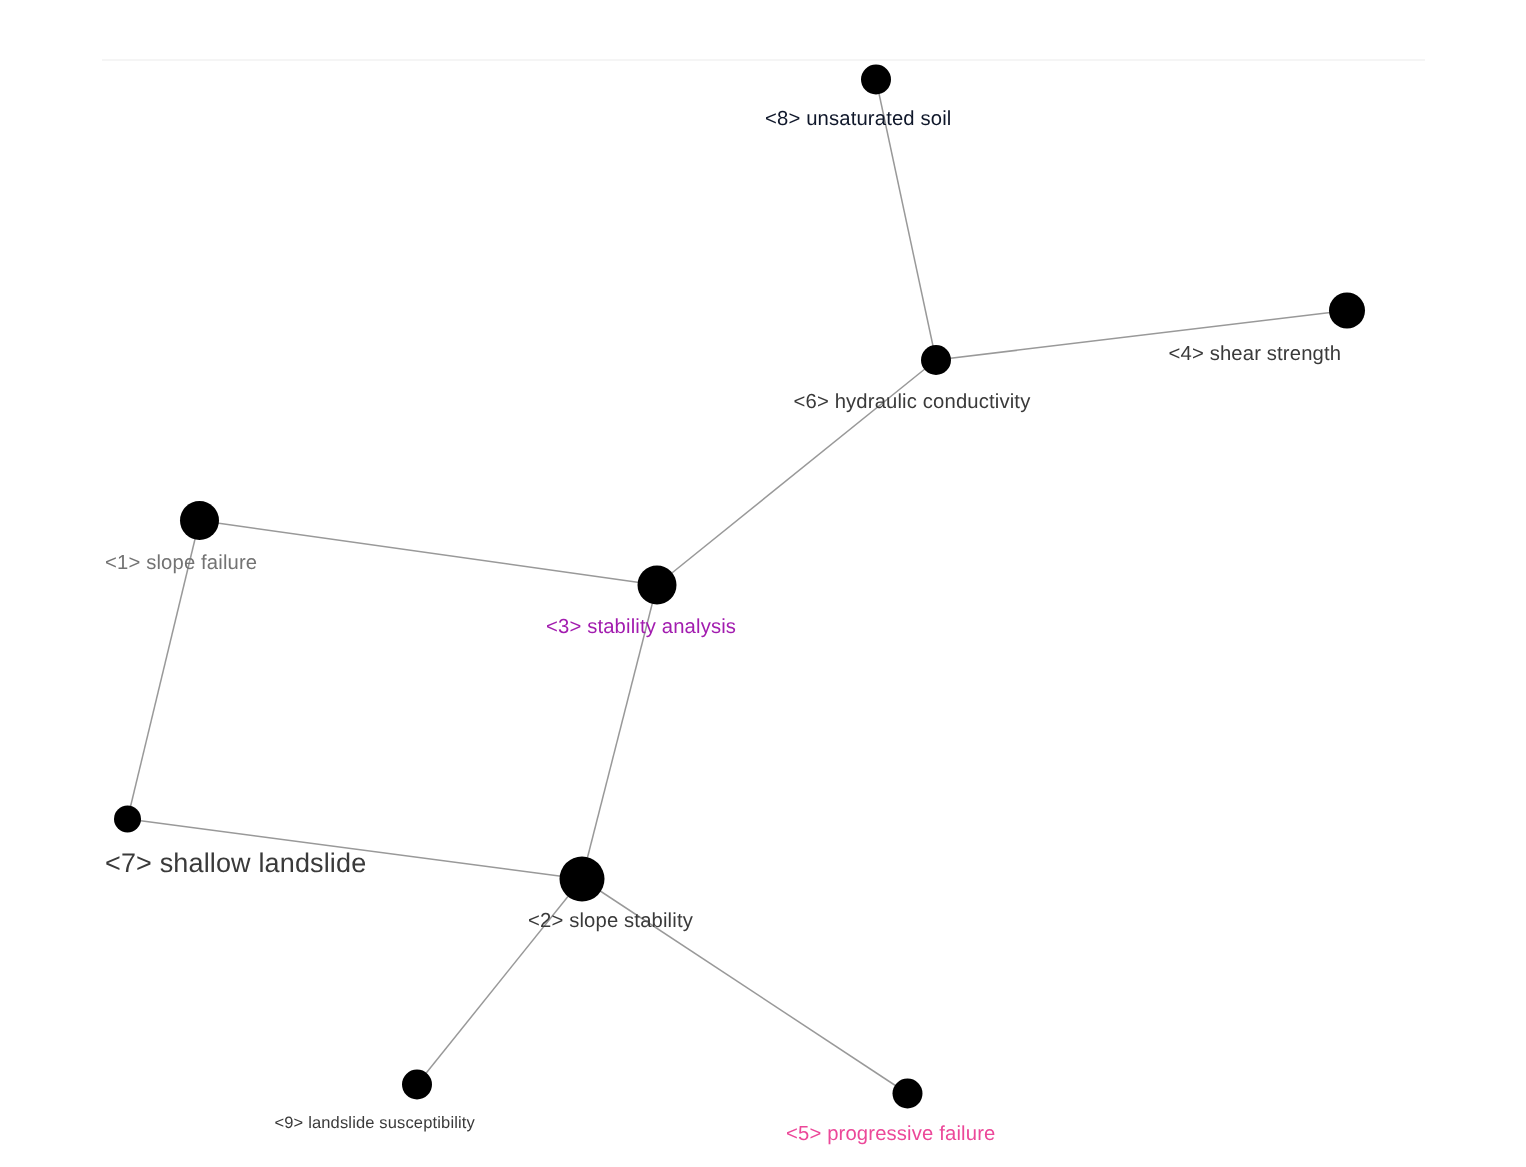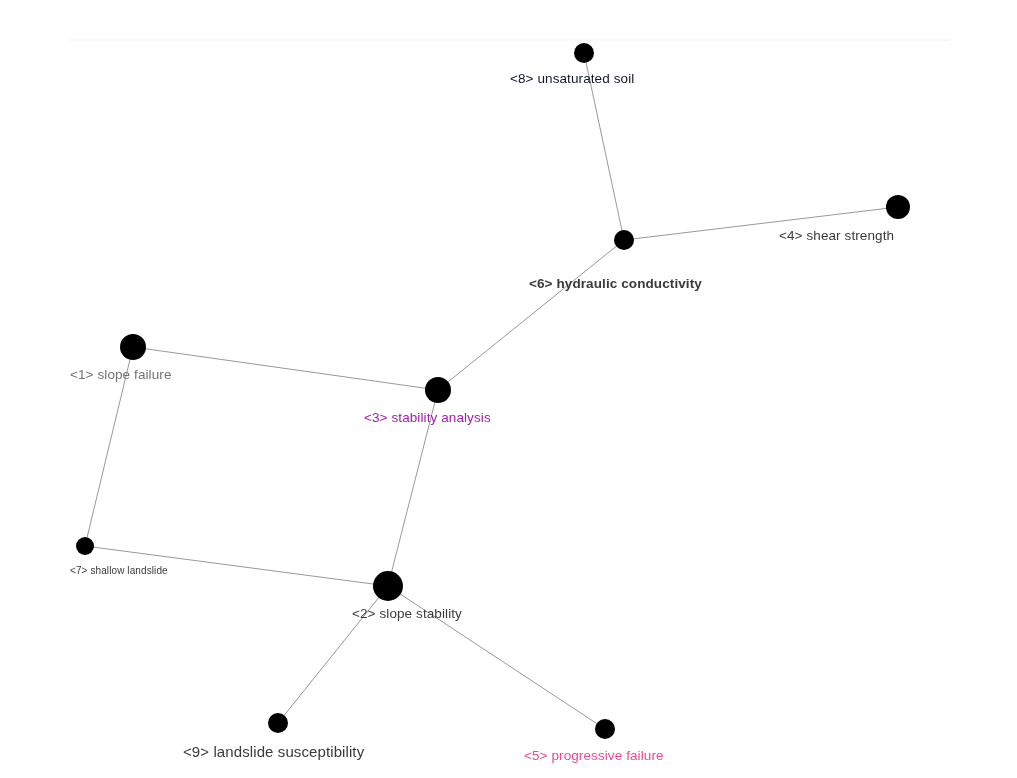--- a/index.html
+++ b/index.html
@@ -64,18 +64,18 @@
         <circle cx="584" cy="53" r="10" fill="#000000"></circle>
         <circle cx="278" cy="723" r="10" fill="#000000"></circle>
       </g>
   </svg>
   <div id="labels-layer">
       <div class="node-label" style="left: 70px; top: 368px; color: #737373; font-size: 13.5px;">&lt;1&gt; slope failure</div>
       <div class="node-label" style="left: 324px; top: 607px; color: rgb(58, 58, 58); font-size: 13.5px; margin-left: 28px;">&lt;2&gt; slope stability</div>
       <div class="node-label" style="left: 364px; top: 411px; color: #a21caf; font-size: 13.5px;">&lt;3&gt; stability analysis</div>
       <div class="node-label" style="left: 779px; top: 229px; color: rgb(58, 58, 58); font-size: 13.5px;">&lt;4&gt; shear strength</div>
       <div class="node-label" style="left: 524px; top: 749px; color: #ec4899; font-size: 13.5px;">&lt;5&gt; progressive failure</div>
-      <div class="node-label" style="left: 529px; top: 277px; color: rgb(58, 58, 58); font-size: 13.5px; font-weight: bold;">&lt;6&gt; hydraulic conductivity</div>
-      <div class="node-label" style="left: 70px; top: 566px; color: rgb(58, 58, 58); font-size: 10px;">&lt;7&gt; shallow landslide</div>
+      <div class="node-label" style="left: 529px; top: 261px; color: rgb(58, 58, 58); font-size: 13.5px;">&lt;6&gt; hydraulic conductivity</div>
+      <div class="node-label" style="left: 70px; top: 566px; color: rgb(58, 58, 58); font-size: 18px;">&lt;7&gt; shallow landslide</div>
       <div class="node-label" style="left: 510px; top: 72px; color: #0f172a; font-size: 13.5px;">&lt;8&gt; unsaturated soil</div>
-      <div class="node-label" style="left: 183px; top: 744px; color: rgb(58, 58, 58); font-size: 15px;">&lt;9&gt; landslide susceptibility</div>
+      <div class="node-label" style="left: 183px; top: 744px; color: rgb(58, 58, 58); font-size: 11px;">&lt;9&gt; landslide susceptibility</div>
     </div>
 </div>
 
 </body></html>

